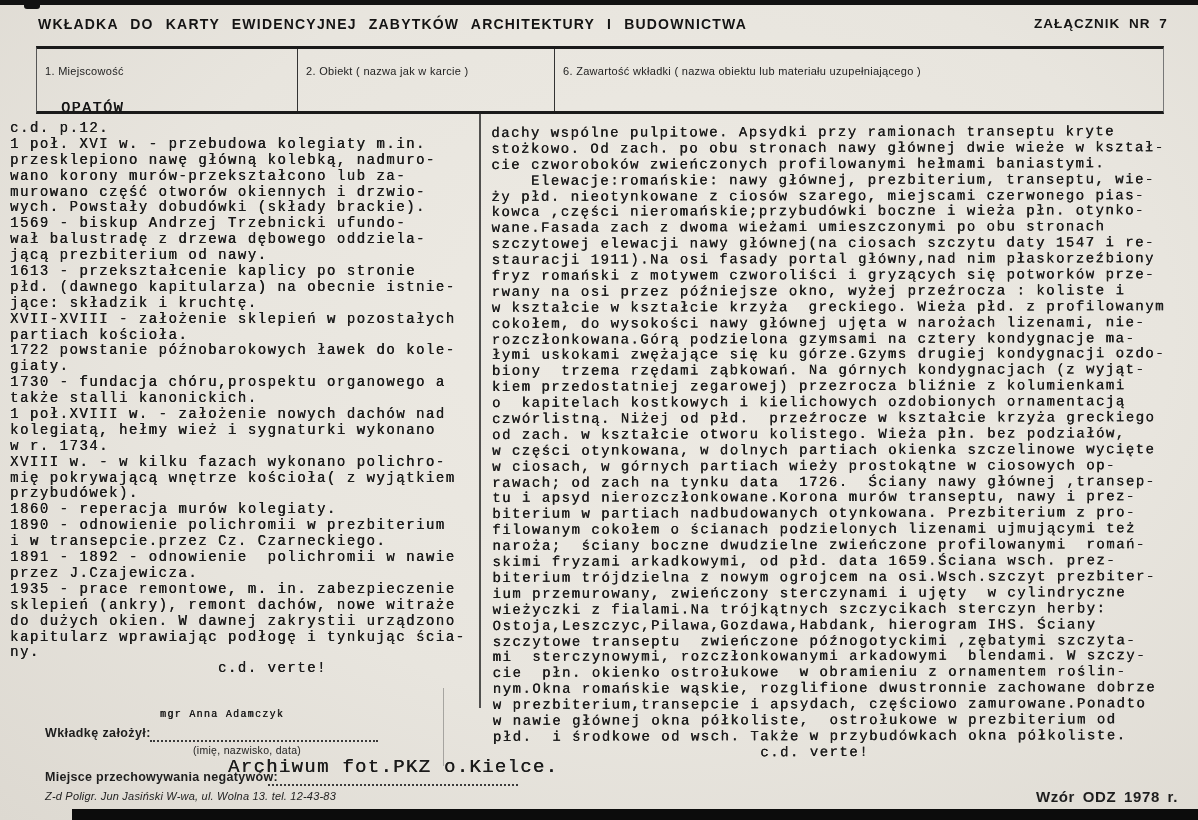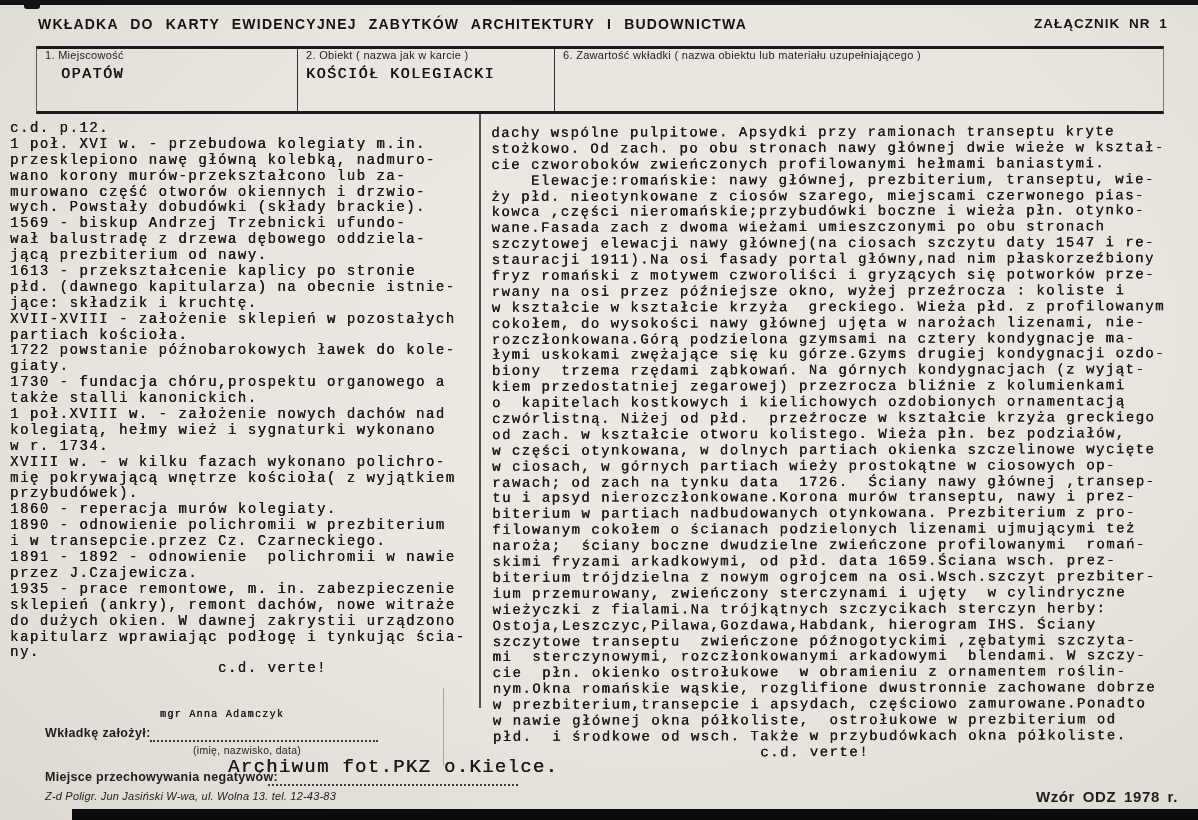--- a/index.html
+++ b/index.html
@@ -22,27 +22,27 @@
   
   .doc-title{position:absolute;left:38px;top:16px;font-size:14px;font-weight:bold;
     letter-spacing:1.2px;word-spacing:7px;color:#141414}
   .doc-attachment{position:absolute;left:1034px;top:16px;font-size:13.5px;font-weight:bold;
     letter-spacing:1px;word-spacing:4px;color:#141414}
 
   
   .form-table{position:absolute;left:36px;top:46px;width:1126px;height:62px;display:flex;
     border-top:3px solid #1a1a1a;border-bottom:3px solid #1a1a1a;
     border-left:1px solid #555;border-right:1px solid #777}
-  .form-cell{padding:0 8px 0 8px}
+  .form-cell{padding:16px 8px 0 8px}
   .form-cell.c1{width:244px;border-right:1px solid #333}
   .form-cell.c2{width:240px;border-right:1px solid #333}
   .form-cell.c3{flex:1}
   .cell-label{font-size:11px;letter-spacing:.3px;color:#222}
   .cell-value{font-family:"Liberation Mono","DejaVu Sans Mono",monospace;font-size:15px;
-    letter-spacing:1.5px;margin-top:5px;color:#161616;text-shadow:.45px 0 currentColor}
+    letter-spacing:1.5px;margin-top:23px;color:#161616;text-shadow:.45px 0 currentColor}
   .c1 .cell-value{padding-left:16px}
   .c3 .cell-value{padding-left:56px}
 
   
   .textcol{position:absolute;font-family:"Liberation Mono","DejaVu Sans Mono",monospace;
     font-size:14px;line-height:15.9px;letter-spacing:1.5px;white-space:pre;
     color:#1b1b1b;text-shadow:.35px 0 currentColor}
   .textcol .tline{height:15.9px}
   .left-col{left:10px;top:121px;width:474px}
   .right-col{left:492px;top:125px;width:700px;transform:rotate(-.15deg)}
@@ -63,30 +63,29 @@
 </style>
 </head>
 <body>
 
 <div class="page">
 
   <div class="strip-top"></div>
   <div class="blob"></div>
 
   <div class="doc-title">WKŁADKA DO KARTY EWIDENCYJNEJ ZABYTKÓW ARCHITEKTURY I BUDOWNICTWA</div>
-  <div class="doc-attachment">ZAŁĄCZNIK NR 1</div>
+  <div class="doc-attachment">ZAŁĄCZNIK NR 7</div>
 
   <div class="form-table">
     <div class="form-cell c1">
       <div class="cell-label">1. Miejscowość</div>
       <div class="cell-value">OPATÓW</div>
     </div>
     <div class="form-cell c2">
       <div class="cell-label">2. Obiekt ( nazwa jak w karcie )</div>
-      <div class="cell-value">KOŚCIÓŁ KOLEGIACKI</div>
     </div>
     <div class="form-cell c3">
       <div class="cell-label">6. Zawartość wkładki ( nazwa obiektu lub materiału uzupełniającego )</div>
     </div>
   </div>
 
   <div class="divider-v"></div>
 
   <div class="textcol left-col"><div class="tline">c.d. p.12.</div><div class="tline">1 poł. XVI w. - przebudowa kolegiaty m.in.</div><div class="tline">przesklepiono nawę główną kolebką, nadmuro-</div><div class="tline">wano korony murów-przekształcono lub za-</div><div class="tline">murowano część otworów okiennych i drzwio-</div><div class="tline">wych. Powstały dobudówki (składy brackie).</div><div class="tline">1569 - biskup Andrzej Trzebnicki ufundo-</div><div class="tline">wał balustradę z drzewa dębowego oddziela-</div><div class="tline">jącą prezbiterium od nawy.</div><div class="tline">1613 - <span class="u">przekształcenie</span> kaplicy po stronie</div><div class="tline">płd. (dawnego kapitularza) na obecnie istnie-</div><div class="tline">jące: składzik i kruchtę.</div><div class="tline">XVII-XVIII - założenie sklepień w pozostałych</div><div class="tline">partiach kościoła.</div><div class="tline">1722 powstanie późnobarokowych ławek do kole-</div><div class="tline">giaty.</div><div class="tline">1730 - fundacja chóru,prospektu organowego a</div><div class="tline">także stalli kanonickich.</div><div class="tline">1 poł.XVIII w. - założenie nowych dachów nad</div><div class="tline">kolegiatą, hełmy wież i sygnaturki wykonano</div><div class="tline">w r. 1734.</div><div class="tline">XVIII w. - w kilku fazach wykonano polichro-</div><div class="tline">mię pokrywającą wnętrze kościoła( z wyjątkiem</div><div class="tline">przybudówek).</div><div class="tline">1860 - reperacja murów kolegiaty.</div><div class="tline">1890 - odnowienie polichromii w prezbiterium</div><div class="tline">i w transepcie.przez Cz. Czarneckiego.</div><div class="tline">1891 - 1892 - odnowienie  polichromii w nawie</div><div class="tline">przez J.Czajewicza.</div><div class="tline">1935 - prace remontowe, m. in. zabezpieczenie</div><div class="tline">sklepień (ankry), remont dachów, nowe witraże</div><div class="tline">do dużych okien. W dawnej zakrystii urządzono</div><div class="tline">kapitularz wprawiając podłogę i tynkując ścia-</div><div class="tline">ny.</div><div class="tline">                     c.d. verte!</div></div>
   <div class="textcol right-col"><div class="tline">dachy wspólne pulpitowe. Apsydki przy ramionach transeptu kryte</div><div class="tline">stożkowo. Od zach. po obu stronach nawy głównej dwie wieże w kształ-</div><div class="tline">cie czworoboków zwieńczonych profilowanymi hełmami baniastymi.</div><div class="tline">    <span class="u">Elewacje:</span>romańskie: nawy głównej, prezbiterium, transeptu, wie-</div><div class="tline">ży płd. nieotynkowane z ciosów szarego, miejscami czerwonego pias-</div><div class="tline">kowca ,części nieromańskie;przybudówki boczne i wieża płn. otynko-</div><div class="tline">wane.Fasada zach z dwoma wieżami umieszczonymi po obu stronach</div><div class="tline">szczytowej elewacji nawy głównej(na ciosach szczytu daty 1547 i re-</div><div class="tline">stauracji 1911).Na osi fasady portal główny,nad nim płaskorzeźbiony</div><div class="tline">fryz romański z motywem czworoliści i gryzących się potworków prze-</div><div class="tline">rwany na osi przez późniejsze okno, wyżej przeźrocza : koliste i</div><div class="tline">w kształcie w kształcie krzyża  greckiego. Wieża płd. z profilowanym</div><div class="tline">cokołem, do wysokości nawy głównej ujęta w narożach lizenami, nie-</div><div class="tline">rozczłonkowana.Górą podzielona gzymsami na cztery kondygnacje ma-</div><div class="tline">łymi uskokami zwężające się ku górze.Gzyms drugiej kondygnacji ozdo-</div><div class="tline">biony  trzema rzędami ząbkowań. Na górnych kondygnacjach (z wyjąt-</div><div class="tline">kiem przedostatniej zegarowej) przezrocza bliźnie z kolumienkami</div><div class="tline">o  kapitelach kostkowych i kielichowych ozdobionych ornamentacją</div><div class="tline">czwórlistną. Niżej od płd.  przeźrocze w kształcie krzyża greckiego</div><div class="tline">od zach. w kształcie otworu kolistego. Wieża płn. bez podziałów,</div><div class="tline">w części otynkowana, w dolnych partiach okienka szczelinowe wycięte</div><div class="tline">w ciosach, w górnych partiach wieży prostokątne w ciosowych op-</div><div class="tline">rawach; od zach na tynku data  1726.  Ściany nawy głównej ,transep-</div><div class="tline">tu i apsyd nierozczłonkowane.Korona murów transeptu, nawy i prez-</div><div class="tline">biterium w partiach nadbudowanych otynkowana. Prezbiterium z pro-</div><div class="tline">filowanym cokołem o ścianach podzielonych lizenami ujmującymi też</div><div class="tline">naroża;  ściany boczne dwudzielne zwieńczone profilowanymi  romań-</div><div class="tline">skimi fryzami arkadkowymi, od płd. data 1659.Ściana wsch. prez-</div><div class="tline">biterium trójdzielna z nowym ogrojcem na osi.Wsch.szczyt prezbiter-</div><div class="tline">ium przemurowany, zwieńczony sterczynami i ujęty  w cylindryczne</div><div class="tline">wieżyczki z fialami.Na trójkątnych szczycikach sterczyn herby:</div><div class="tline">Ostoja,Leszczyc,Pilawa,Gozdawa,Habdank, hierogram IHS. Ściany</div><div class="tline">szczytowe transeptu  zwieńczone późnogotyckimi ,zębatymi szczyta-</div><div class="tline">mi  sterczynowymi, rozczłonkowanymi arkadowymi  blendami. W szczy-</div><div class="tline">cie  płn. okienko ostrołukowe  w obramieniu z ornamentem roślin-</div><div class="tline">nym.Okna romańskie wąskie, rozglifione dwustronnie zachowane dobrze</div><div class="tline">w prezbiterium,transepcie i apsydach, częściowo zamurowane.Ponadto</div><div class="tline">w nawie głównej okna półkoliste,  ostrołukowe w prezbiterium od</div><div class="tline">płd.  i środkowe od wsch. Także w przybudówkach okna półkoliste.</div><div class="tline">                           c.d. verte!</div></div>

